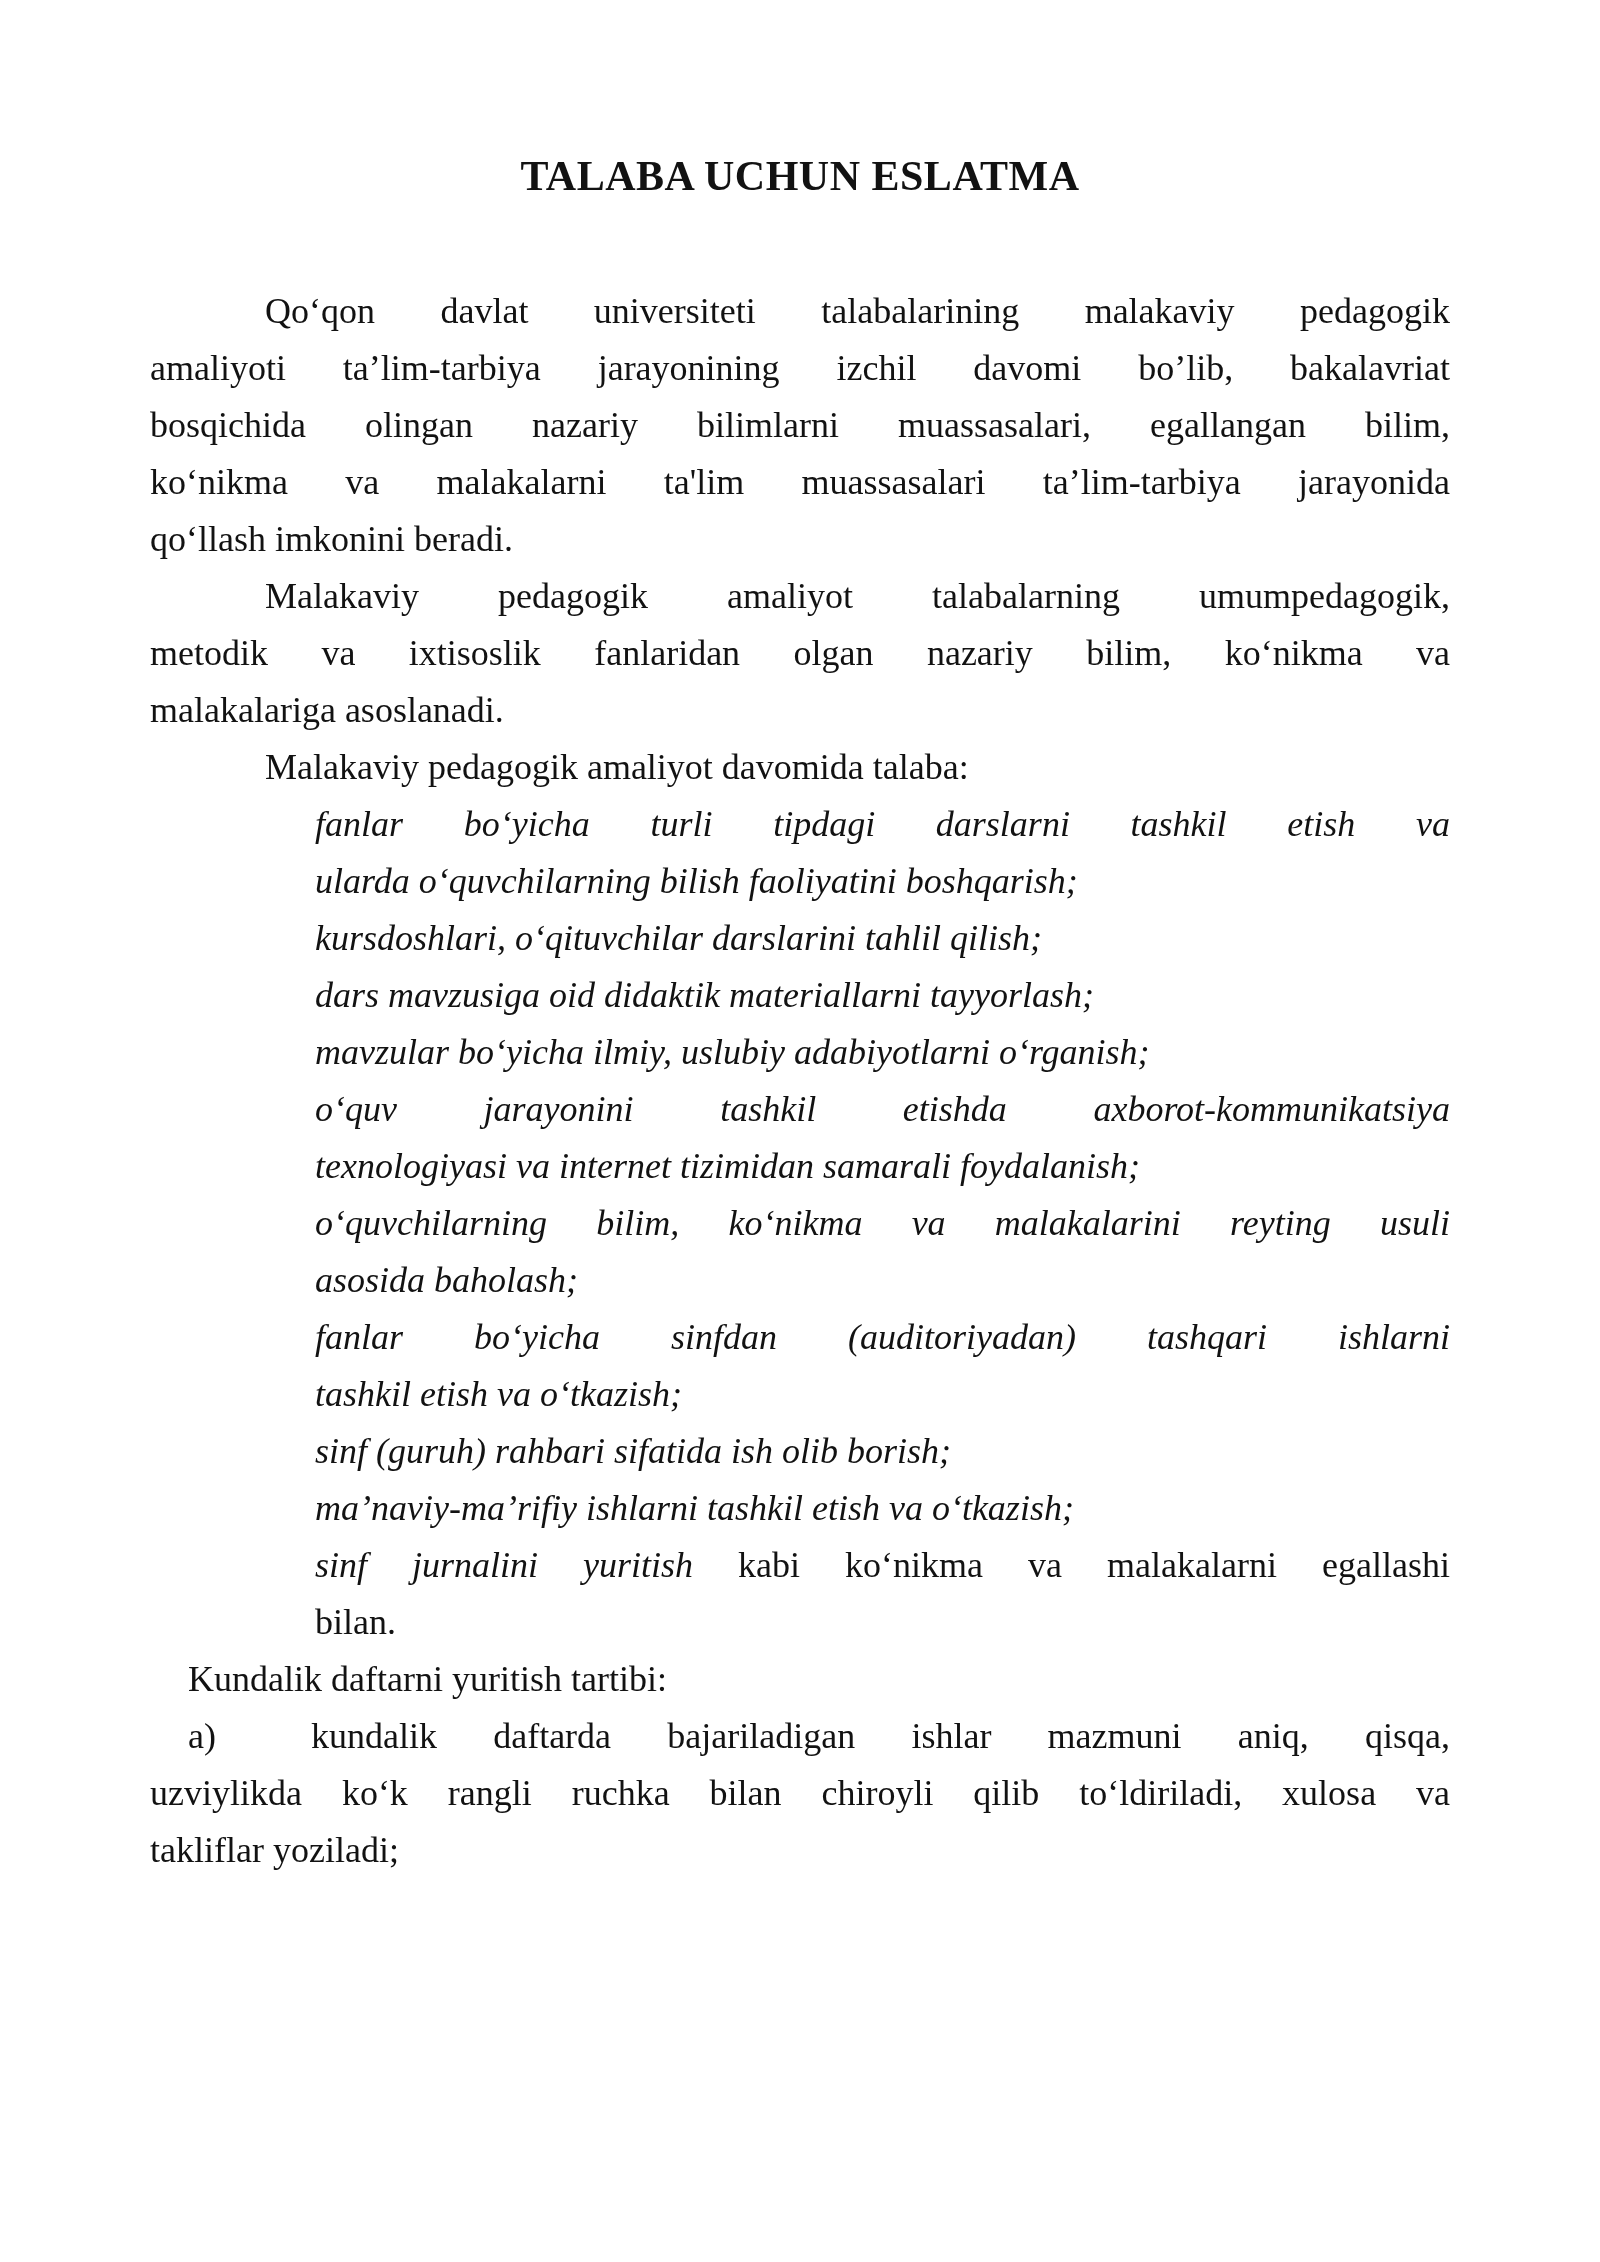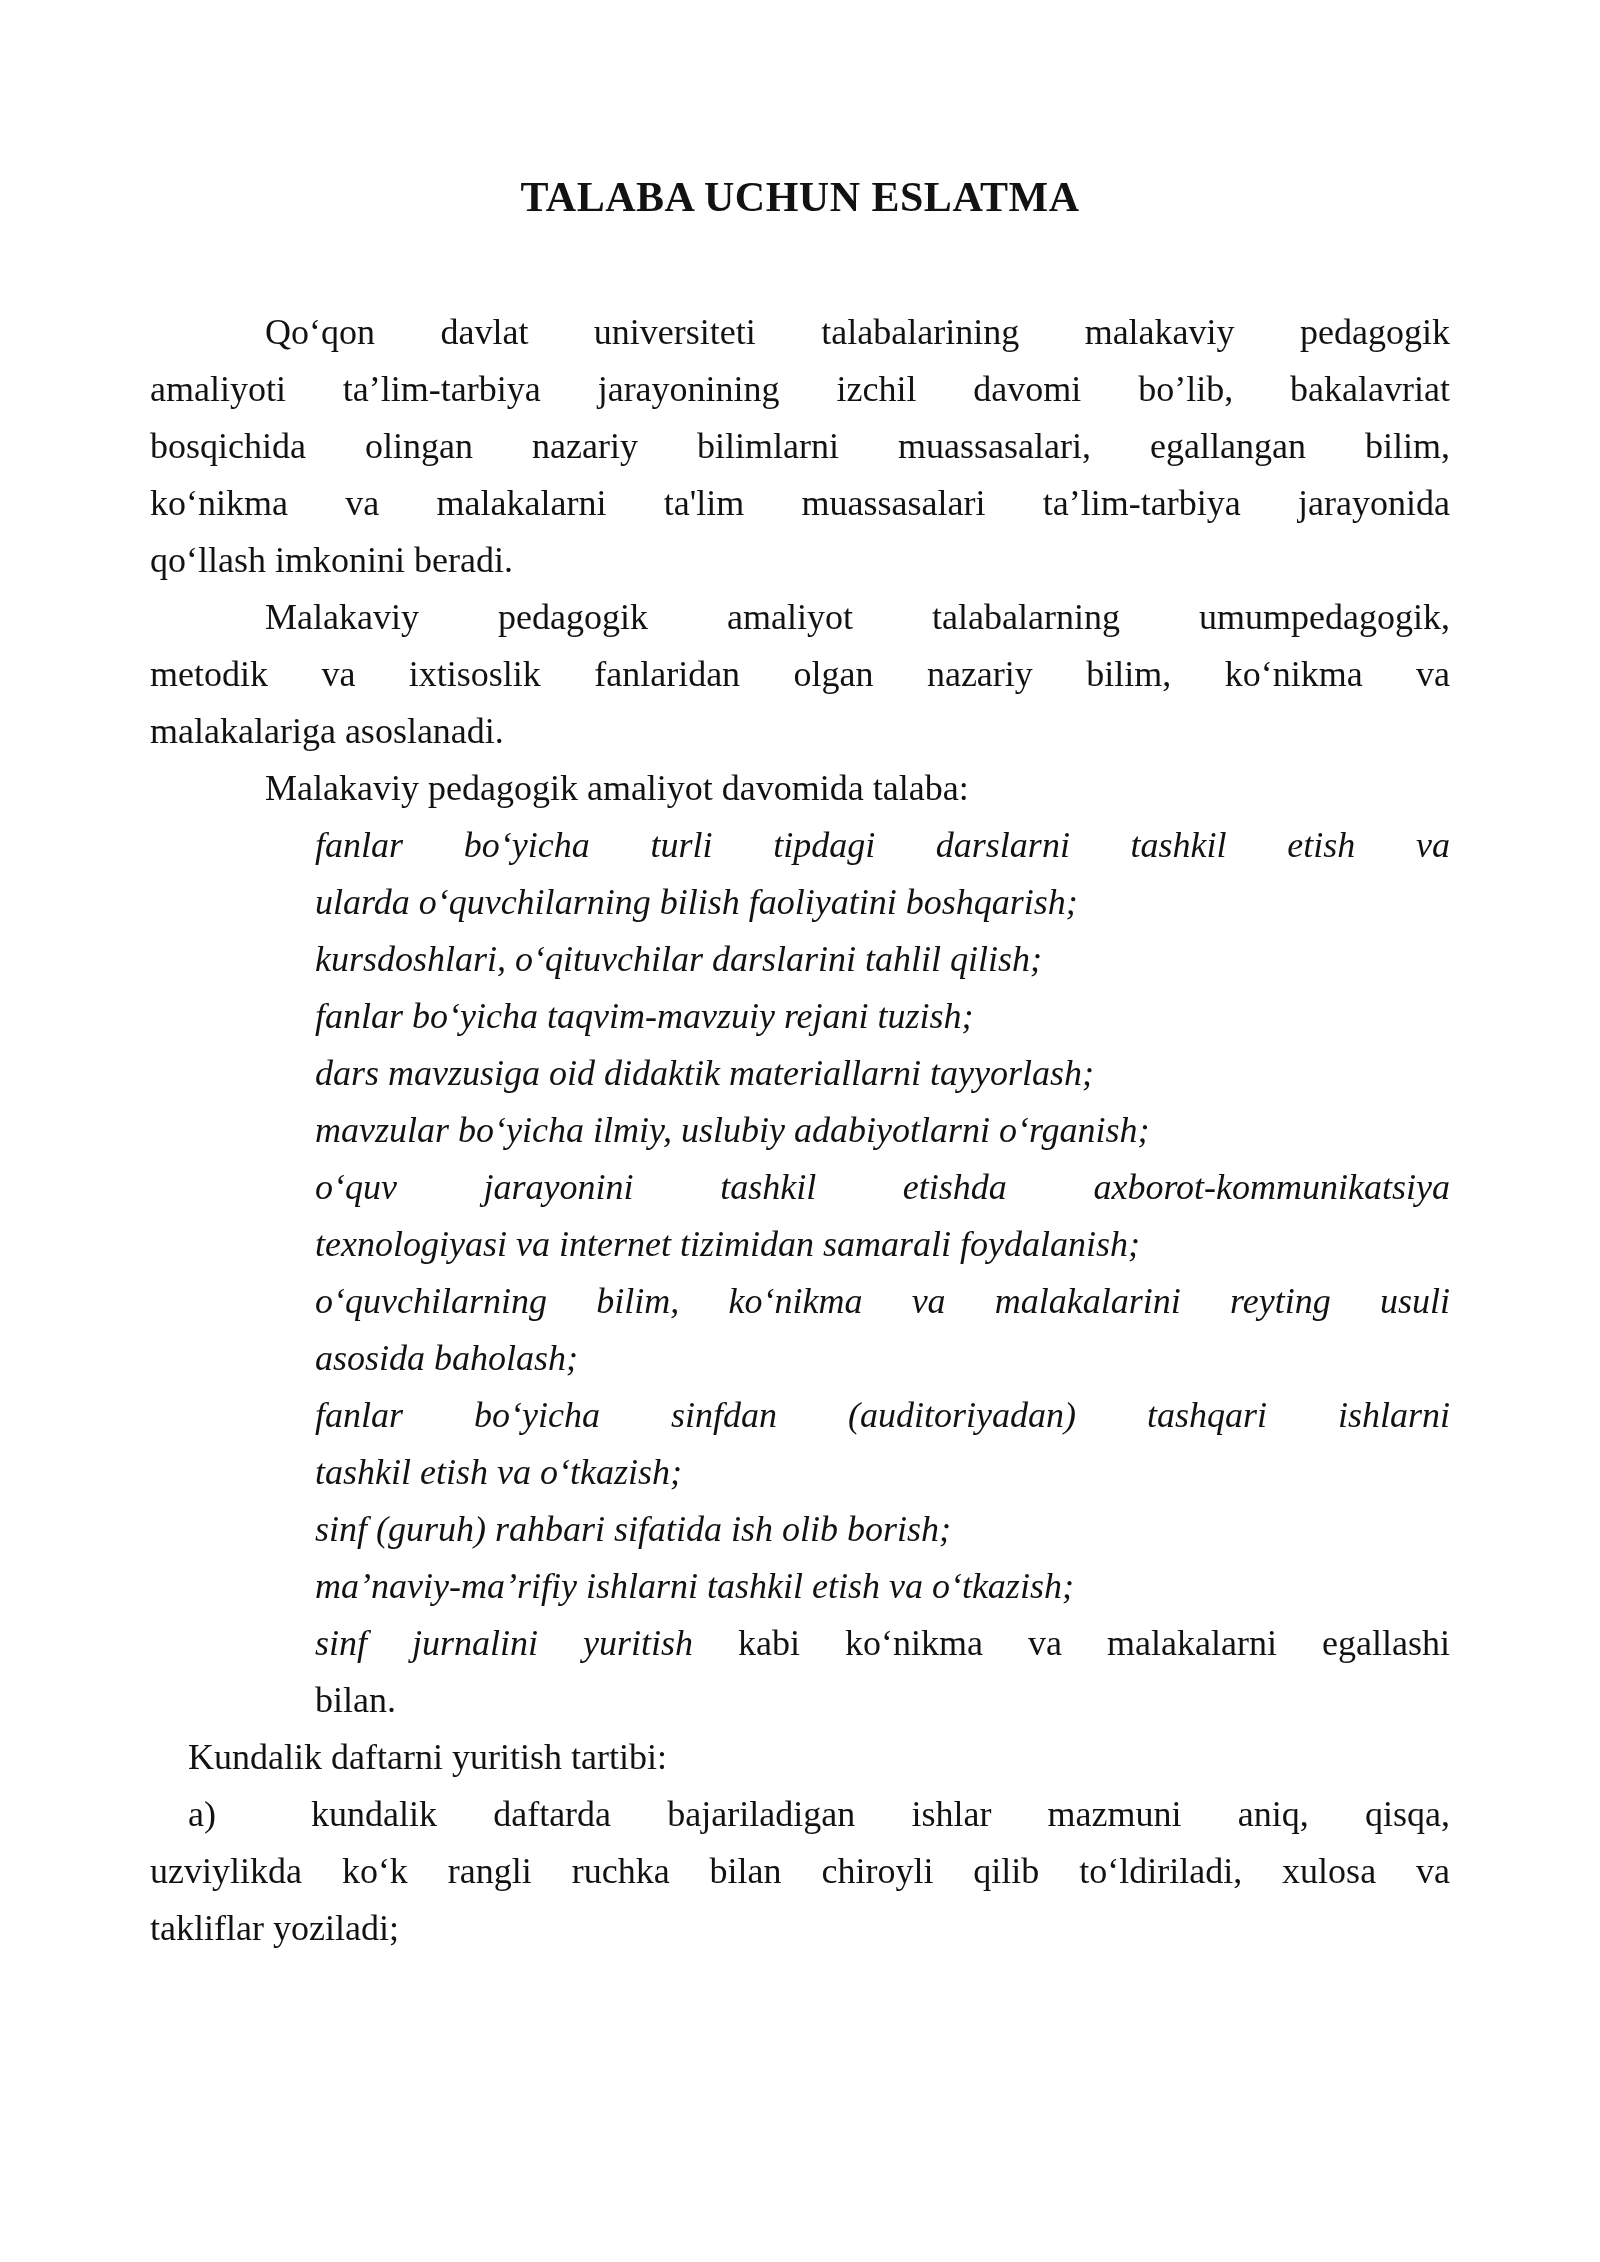--- a/index.html
+++ b/index.html
@@ -14,21 +14,20 @@
     background: #ffffff;
     overflow: hidden;
     font-family: "Liberation Serif", "DejaVu Serif", serif;
     color: #121212;
   }
   .content {
     position: absolute;
     left: 150px;
     top: 148px;
     width: 1300px;
-    margin-top: 21px;
   }
   .title {
     text-align: center;
     font-weight: bold;
     font-size: 42px;
     line-height: 57px;
     letter-spacing: 0.5px;
     margin-bottom: 78px;
     white-space: nowrap;
   }
@@ -80,23 +79,20 @@
         <div class="line first"><span class="rg">Malakaviy pedagogik amaliyot davomida talaba:</span></div>
       </div>
       <div class="para bullet">
         <div class="line just first"><span class="it">fanlar bo‘yicha turli tipdagi darslarni tashkil etish va</span></div>
         <div class="line"><span class="it">ularda o‘quvchilarning bilish faoliyatini boshqarish;</span></div>
       </div>
       <div class="para bullet">
         <div class="line first"><span class="it">kursdoshlari, o‘qituvchilar darslarini tahlil qilish;</span></div>
       </div>
       <div class="para bullet">
-        <div class="line first"><span class="it">fanlar bo‘yicha taqvim-mavzuiy rejani tuzish;</span></div>
-      </div>
-      <div class="para bullet">
         <div class="line first"><span class="it">dars mavzusiga oid didaktik materiallarni tayyorlash;</span></div>
       </div>
       <div class="para bullet">
         <div class="line first"><span class="it">mavzular bo‘yicha ilmiy, uslubiy adabiyotlarni o‘rganish;</span></div>
       </div>
       <div class="para bullet">
         <div class="line just first"><span class="it">o‘quv jarayonini tashkil etishda axborot-kommunikatsiya</span></div>
         <div class="line"><span class="it">texnologiyasi va internet tizimidan samarali foydalanish;</span></div>
       </div>
       <div class="para bullet">

